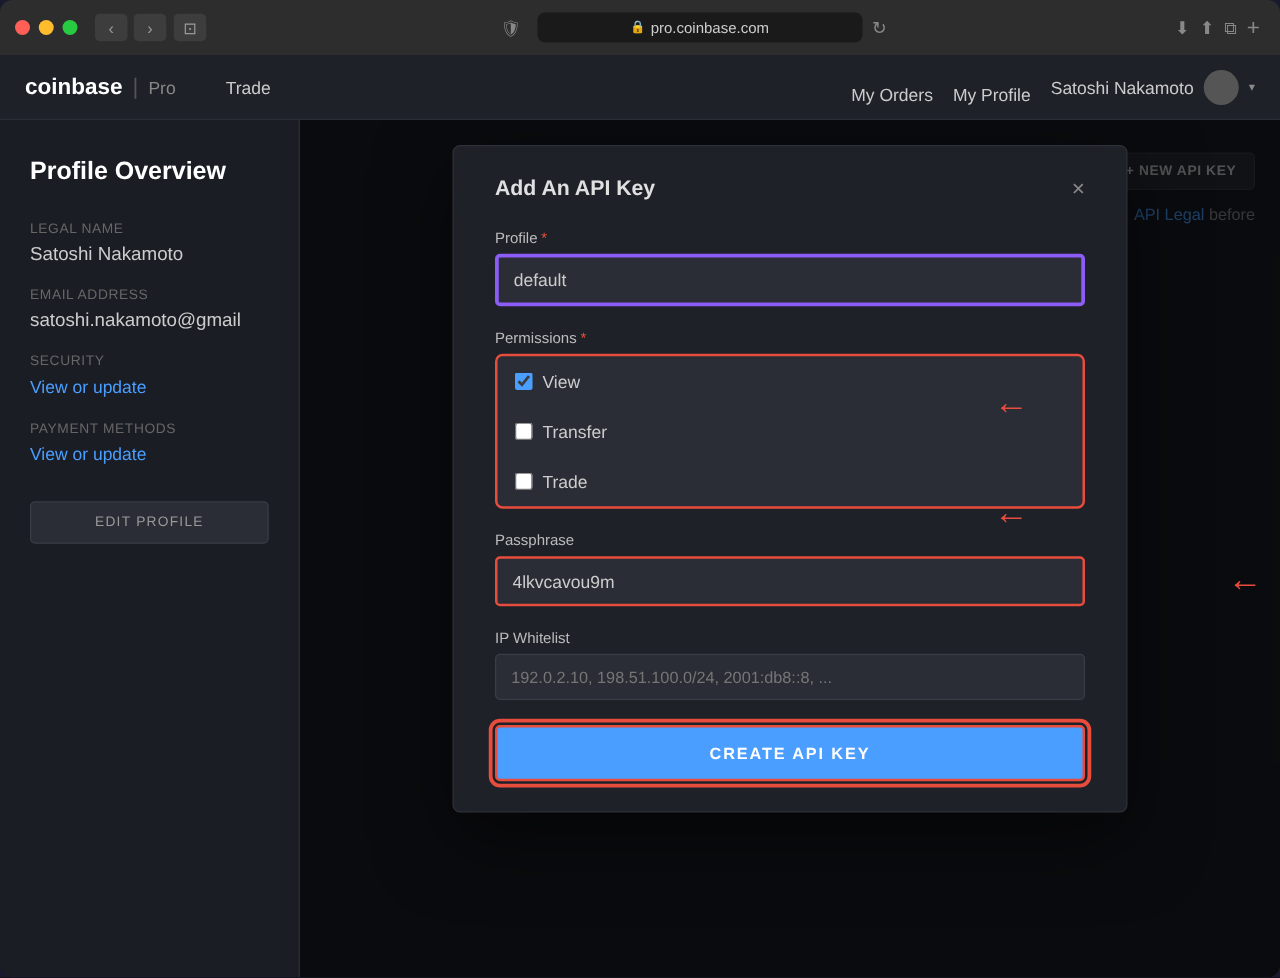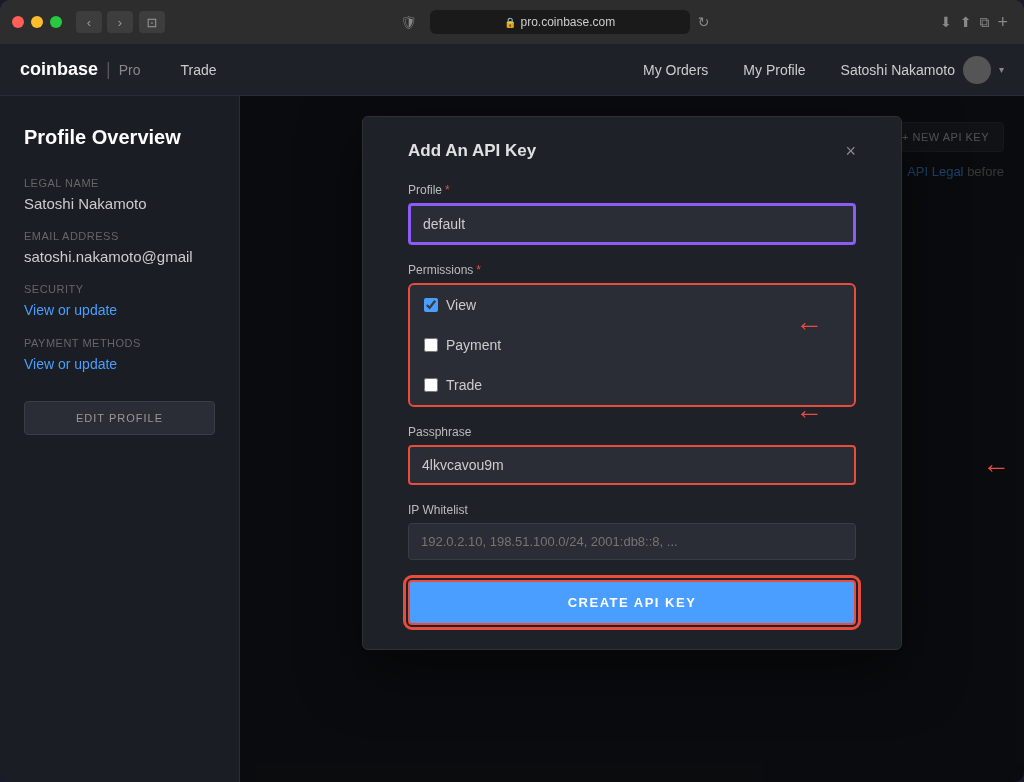--- a/index.html
+++ b/index.html
@@ -83,21 +83,21 @@
     .brand-pro {
       color: #888; font-size: 14px;
     }
     .nav-links {
       display: flex; gap: 30px; flex: 1;
     }
     .nav-link {
       color: #ccc; font-size: 14px; text-decoration: none; cursor: pointer;
     }
     .nav-right {
-      display: flex; align-items: center; gap: 35px;
+      display: flex; align-items: flex-end; gap: 16px;
     }
     .nav-right-link {
       color: #ccc; font-size: 14px; cursor: pointer;
     }
     .user-info {
       display: flex; align-items: center; gap: 8px;
     }
     .user-name { color: #ccc; font-size: 14px; }
     .user-avatar {
       width: 28px; height: 28px; background: #555; border-radius: 50%;
@@ -150,21 +150,21 @@
     }
     .statements-link {
       display: flex; align-items: center; gap: 6px;
       color: #888; font-size: 13px; cursor: pointer;
       position: absolute; top: 30px; right: 120px;
     }
     .new-api-btn {
       position: absolute; top: 26px; right: 20px;
       background: #2a2d35; border: 1px solid #3a3d45; border-radius: 4px;
       color: #ccc; font-size: 11px; letter-spacing: 0.5px; padding: 8px 14px;
-      cursor: pointer; white-space: nowrap;
+      cursor: pointer; white-space: nowrap; font-weight: bold;
     }
     .api-docs-text {
       color: #888; font-size: 13px; position: absolute; top: 68px; right: 20px;
     }
     .api-docs-link { color: #4a9eff; }
 
     
     .overlay {
       position: absolute;
       top: 0; left: 0; right: 0; bottom: 0;
@@ -175,21 +175,21 @@
       justify-content: center;
       padding-top: 20px;
     }
 
     
     .modal {
       background: #1e2128;
       border: 1px solid #2e3138;
       border-radius: 6px;
       width: 540px;
-      padding: 24px 45px;
+      padding: 24px 33px;
       position: relative;
       box-shadow: 0 20px 60px rgba(0,0,0,0.5);
     }
     .modal-header {
       display: flex; align-items: center; justify-content: space-between;
       margin-bottom: 22px;
     }
     .modal-title {
       color: #e0e0e0; font-size: 17px; font-weight: 600;
     }
@@ -384,21 +384,21 @@
               <span>Permissions</span>
               <span class="required-star">*</span>
             </div>
             <div class="permissions-box">
               <label class="checkbox-row">
                 <input type="checkbox" class="checkbox-input" checked="" style="">
                 <span>View</span>
               </label>
               <label class="checkbox-row">
                 <input type="checkbox" class="checkbox-input" style="">
-                <span>Payment</span>
+                <span>Transfer</span>
               </label>
               <label class="checkbox-row">
                 <input type="checkbox" class="checkbox-input" style="">
                 <span>Trade</span>
               </label>
             </div>
           </div>
 
           
           <div class="form-label">Passphrase</div>

